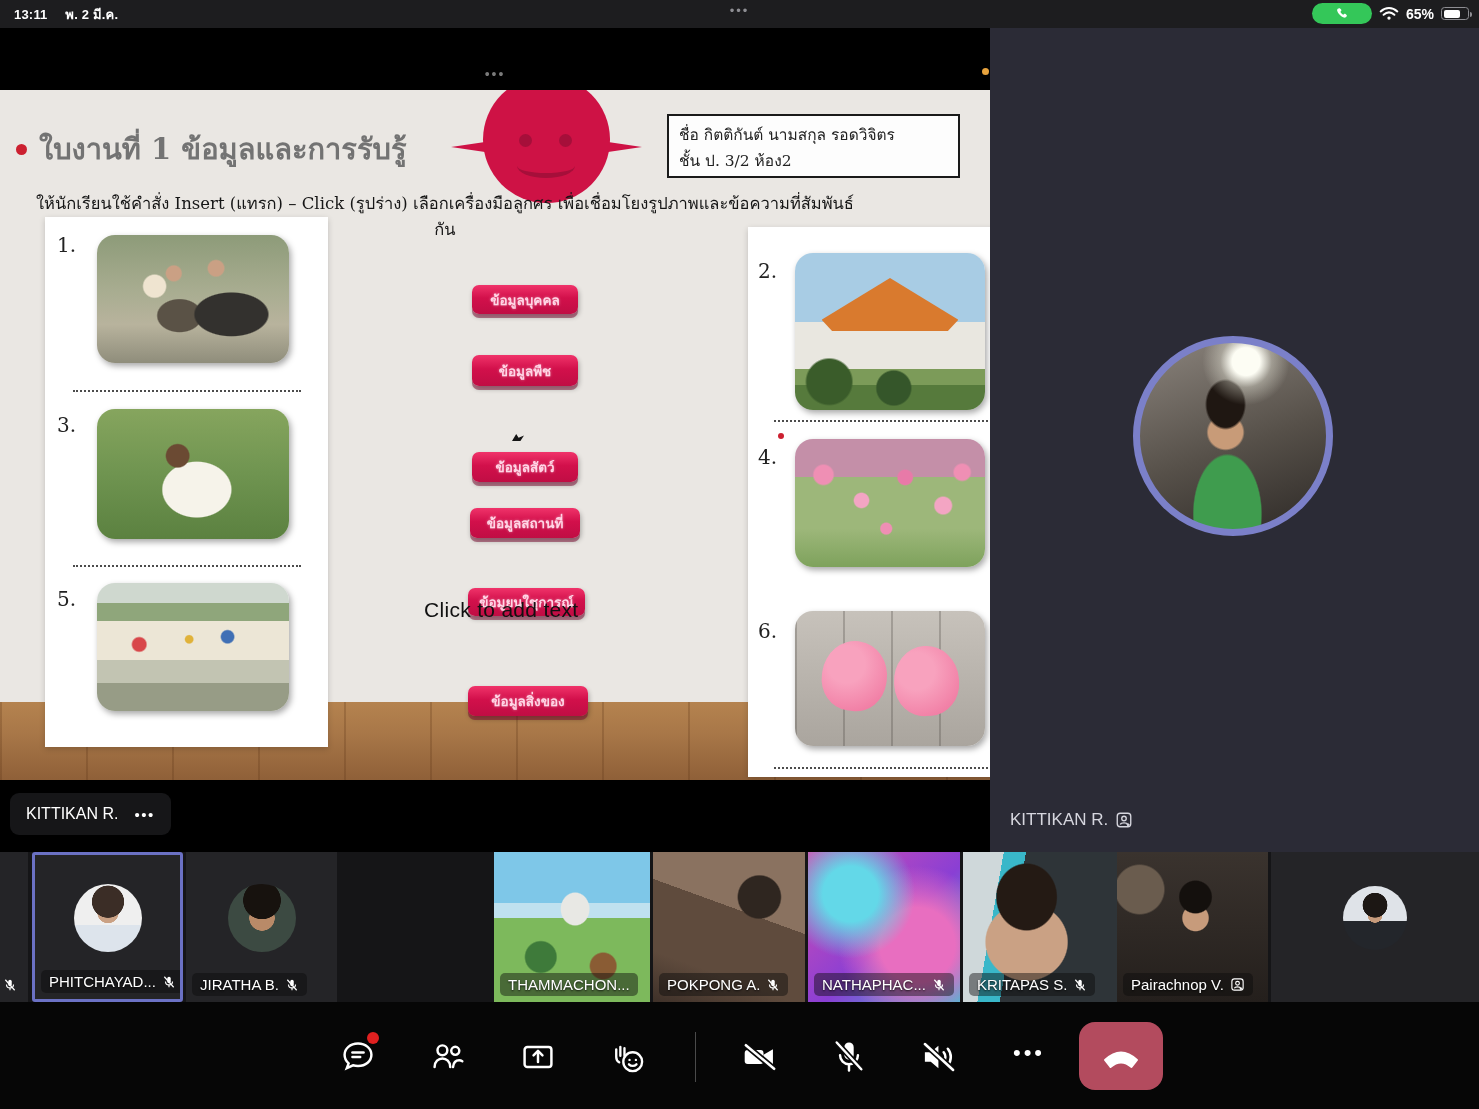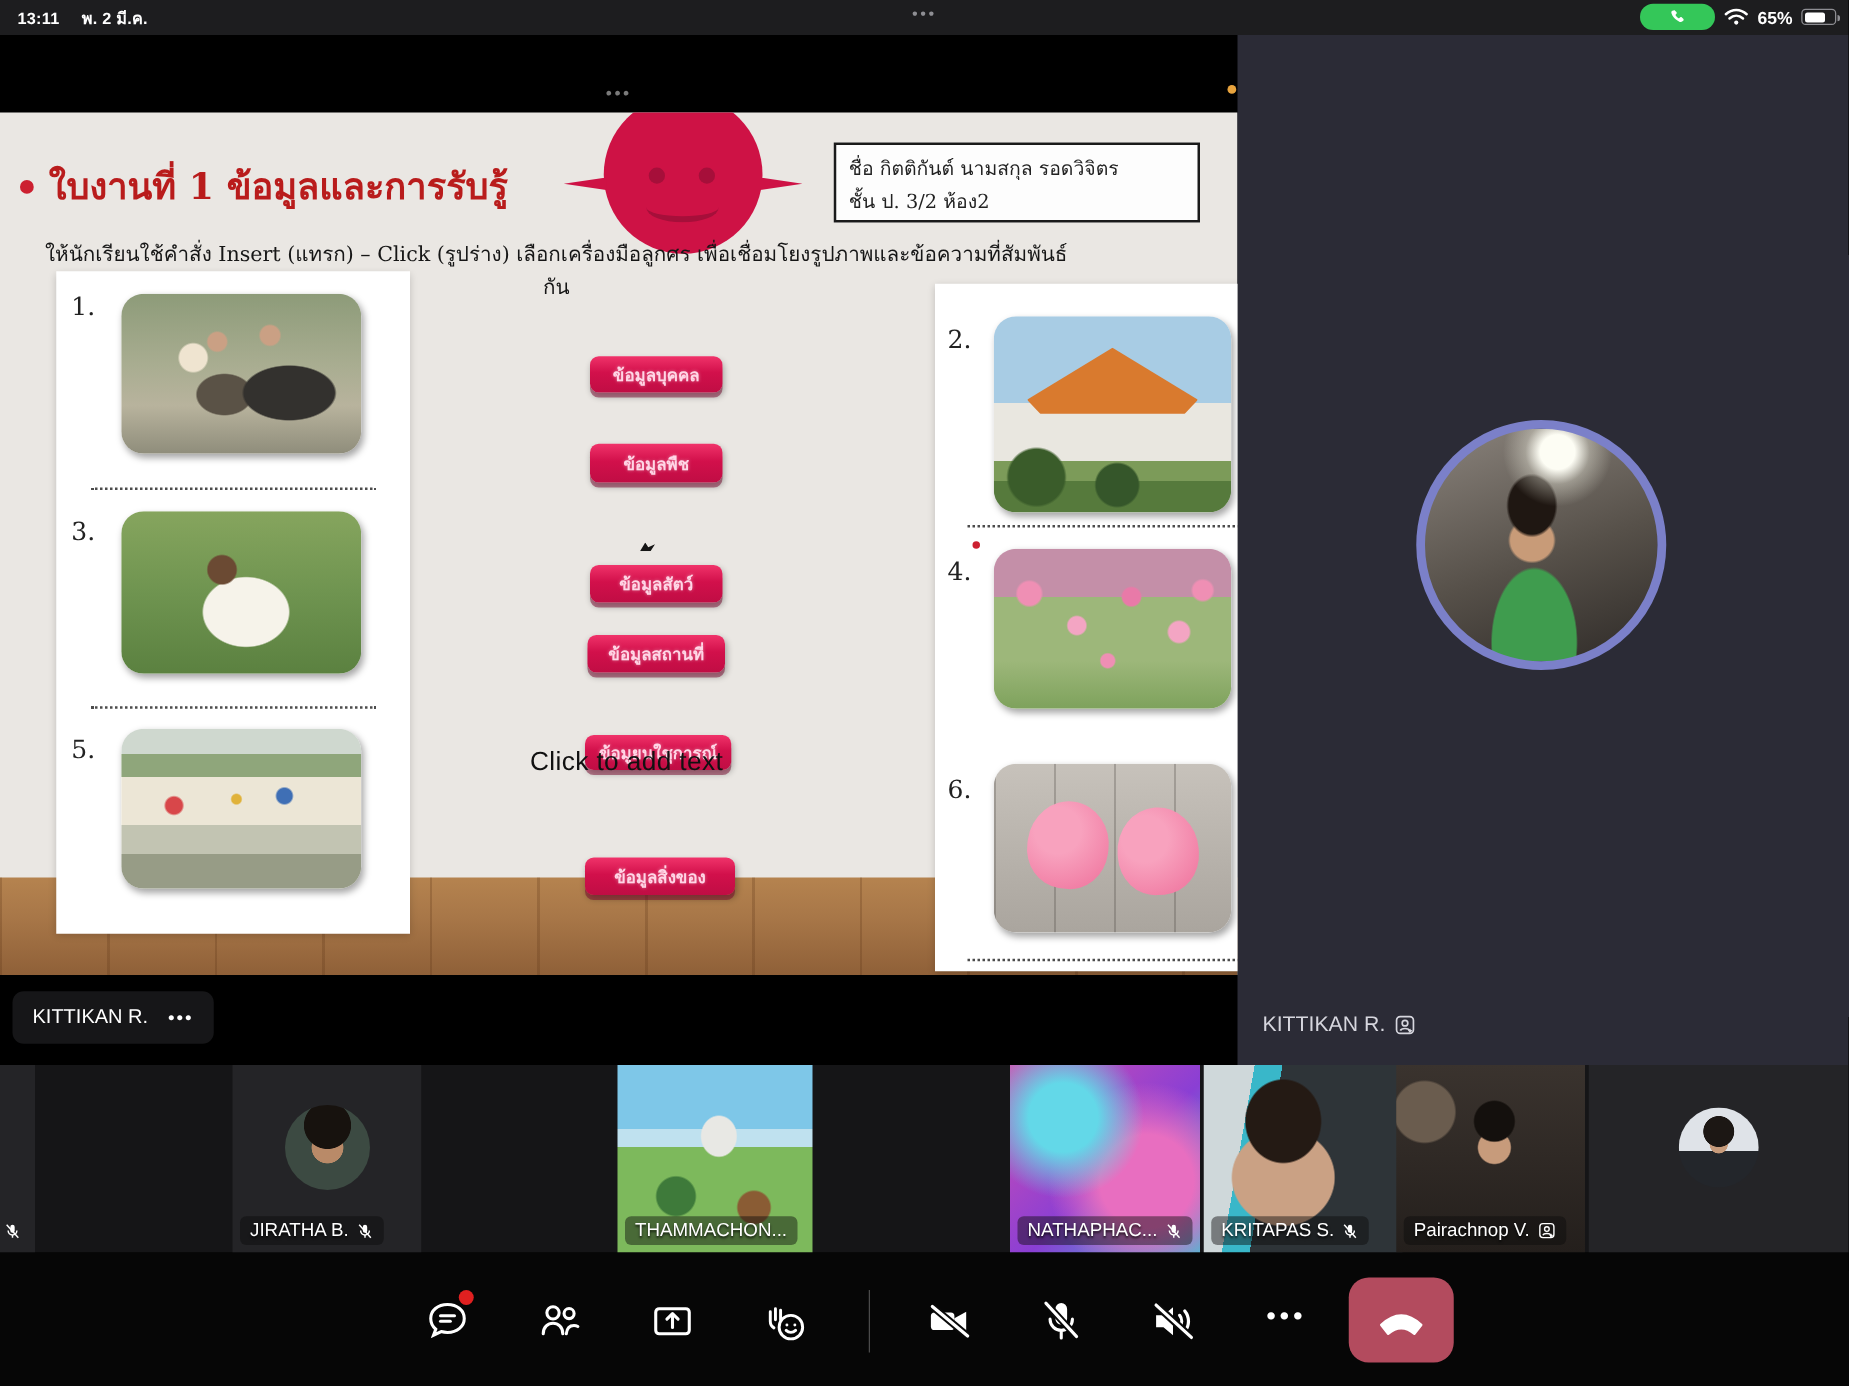--- a/index.html
+++ b/index.html
@@ -26,21 +26,21 @@
   .rec-dot { position:absolute; left:982px; top:40px; width:7px; height:7px; border-radius:50%; background:#e8a33d; }
 
   
   .slide { position:absolute; left:0; top:62px; width:990px; height:690px; background:#eae7e3; overflow:hidden; }
   .wood { position:absolute; left:0; top:612px; width:100%; height:78px; z-index:1;
     background:
       repeating-linear-gradient(90deg, rgba(90,50,20,.25) 0 2px, transparent 2px 86px),
       linear-gradient(180deg,#b5834f 0%, #a87748 40%, #8f6038 100%); }
   .slide-title-row { position:absolute; left:16px; top:36px; z-index:2; display:flex; align-items:center; gap:12px; }
   .title-bullet { width:11px; height:11px; border-radius:50%; background:#cc2030; }
-  .slide-title { font-family:"DejaVu Serif","Liberation Serif",serif; font-weight:bold; font-size:29px; color:#b91c1c; }
+  .slide-title { font-family:"DejaVu Serif","Liberation Serif",serif; font-weight:bold; font-size:29px; color:#737373; }
   .instruction { position:absolute; left:30px; right:130px; top:100px; z-index:2; text-align:center;
     font-family:"DejaVu Serif","Liberation Serif",serif; font-size:16.5px; color:#161616; }
   .name-box { position:absolute; left:667px; top:24px; width:293px; height:64px; z-index:3; background:#fdfdfd;
     border:2px solid #1a1a1a; padding:6px 10px; font-family:"DejaVu Serif","Liberation Serif",serif;
     font-size:15.5px; color:#222; line-height:1.7; }
 
   
   .smiley { position:absolute; left:483px; top:-14px; width:127px; height:127px; border-radius:50%; background:#ce1245; z-index:2; }
   .sm-eye { position:absolute; width:13px; height:13px; border-radius:50%; background:#a60f3a; top:58px; }
   .sm-eye.l { left:36px; } .sm-eye.r { left:76px; }
@@ -300,20 +300,32 @@
   <section class="strip">
     <div class="tile" style="left:0;width:28px">
       <svg class="tile-mini-mic" width="14" height="14" viewBox="0 0 24 24">
           <path d="M12 3a3 3 0 0 1 3 3v5a3 3 0 0 1-6 0V6a3 3 0 0 1 3-3z" fill="#fff"></path>
           <path d="M6 11a6 6 0 0 0 12 0" stroke="#fff" stroke-width="2" fill="none"></path>
           <line x1="12" y1="17" x2="12" y2="21" stroke="#fff" stroke-width="2"></line>
           <line x1="4" y1="3" x2="20" y2="21" stroke="#fff" stroke-width="2"></line>
         </svg>
     </div>
 
+    <div class="tile selected" style="left:32px;width:151px">
+      <div class="avatar av-girl"></div>
+      <div class="tile-label">
+          <span>PHITCHAYAD...</span>
+        <svg width="14" height="14" viewBox="0 0 24 24">
+            <path d="M12 3a3 3 0 0 1 3 3v5a3 3 0 0 1-6 0V6a3 3 0 0 1 3-3z" fill="#fff"></path>
+            <path d="M6 11a6 6 0 0 0 12 0" stroke="#fff" stroke-width="2" fill="none"></path>
+            <line x1="12" y1="17" x2="12" y2="21" stroke="#fff" stroke-width="2"></line>
+            <line x1="4" y1="3" x2="20" y2="21" stroke="#fff" stroke-width="2"></line>
+          </svg>
+      </div>
+    </div>
 
     <div class="tile" style="left:186px;width:151px">
       <div class="avatar av-boy"></div>
       <div class="tile-label">
           <span>JIRATHA B.</span>
         <svg width="14" height="14" viewBox="0 0 24 24">
             <path d="M12 3a3 3 0 0 1 3 3v5a3 3 0 0 1-6 0V6a3 3 0 0 1 3-3z" fill="#fff"></path>
             <path d="M6 11a6 6 0 0 0 12 0" stroke="#fff" stroke-width="2" fill="none"></path>
             <line x1="12" y1="17" x2="12" y2="21" stroke="#fff" stroke-width="2"></line>
             <line x1="4" y1="3" x2="20" y2="21" stroke="#fff" stroke-width="2"></line>
@@ -321,20 +333,31 @@
       </div>
     </div>
 
 
     <div class="tile t-tham" style="left:494px;width:156px">
       <div class="tile-label">
           <span>THAMMACHON...</span>
         </div>
     </div>
 
+    <div class="tile t-pok" style="left:653px;width:152px">
+      <div class="tile-label">
+          <span>POKPONG A.</span>
+        <svg width="14" height="14" viewBox="0 0 24 24">
+            <path d="M12 3a3 3 0 0 1 3 3v5a3 3 0 0 1-6 0V6a3 3 0 0 1 3-3z" fill="#fff"></path>
+            <path d="M6 11a6 6 0 0 0 12 0" stroke="#fff" stroke-width="2" fill="none"></path>
+            <line x1="12" y1="17" x2="12" y2="21" stroke="#fff" stroke-width="2"></line>
+            <line x1="4" y1="3" x2="20" y2="21" stroke="#fff" stroke-width="2"></line>
+          </svg>
+      </div>
+    </div>
 
     <div class="tile t-nat" style="left:808px;width:152px">
       <div class="tile-label">
           <span>NATHAPHAC...</span>
         <svg width="14" height="14" viewBox="0 0 24 24">
             <path d="M12 3a3 3 0 0 1 3 3v5a3 3 0 0 1-6 0V6a3 3 0 0 1 3-3z" fill="#fff"></path>
             <path d="M6 11a6 6 0 0 0 12 0" stroke="#fff" stroke-width="2" fill="none"></path>
             <line x1="12" y1="17" x2="12" y2="21" stroke="#fff" stroke-width="2"></line>
             <line x1="4" y1="3" x2="20" y2="21" stroke="#fff" stroke-width="2"></line>
           </svg>

